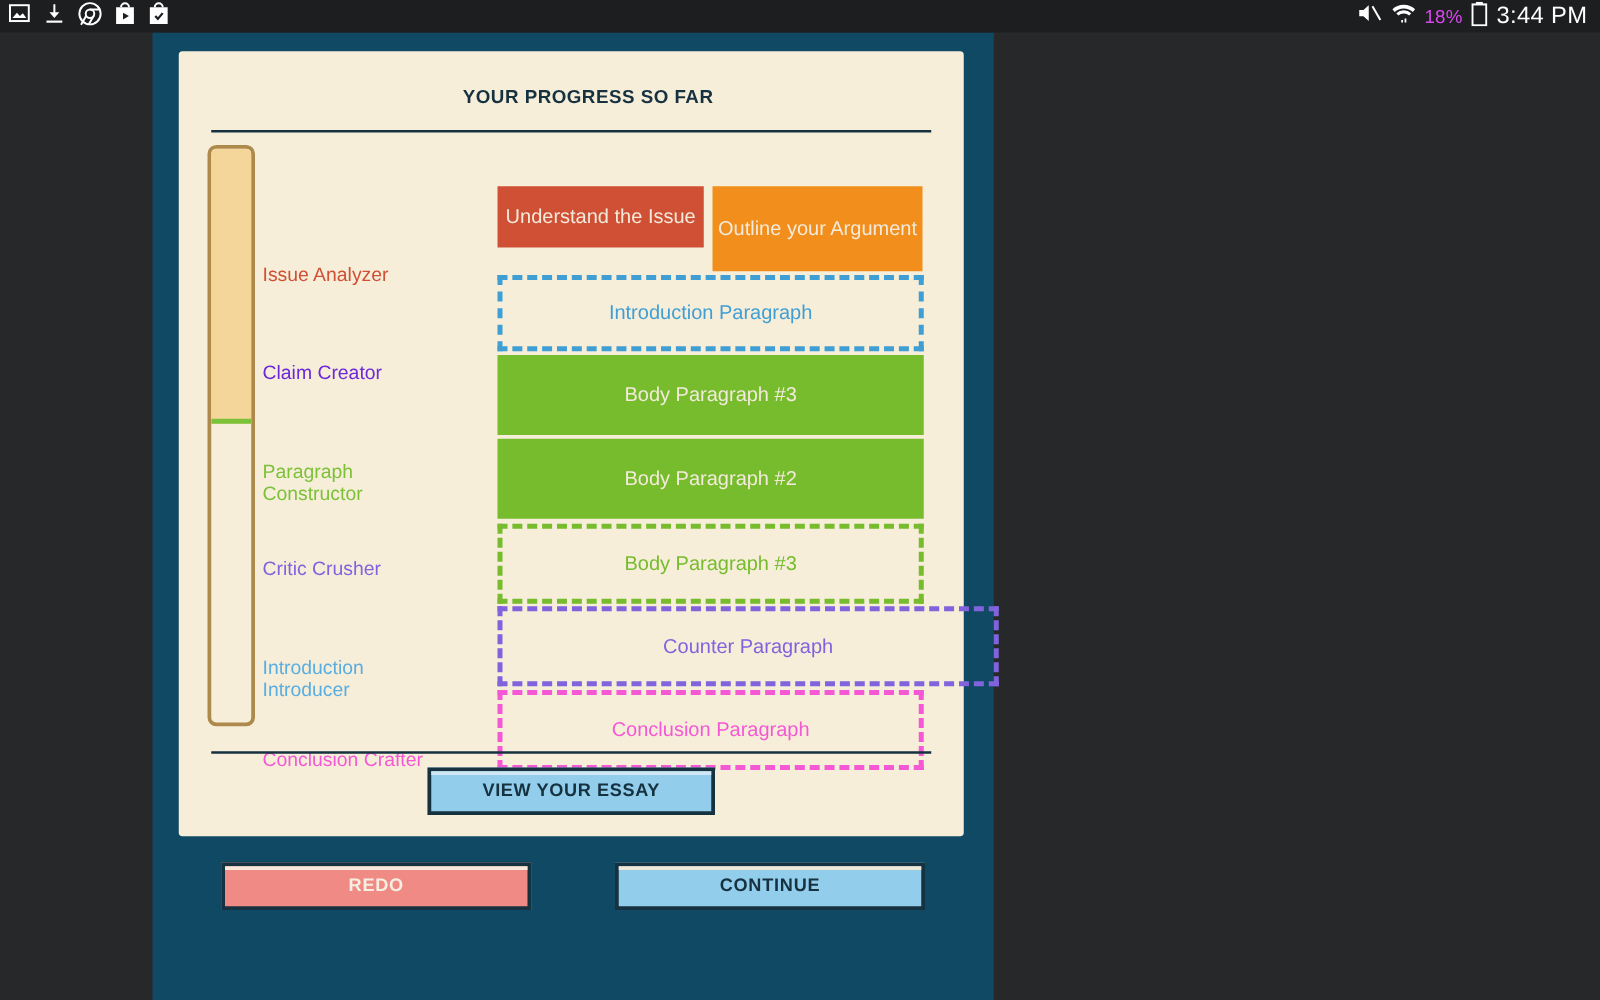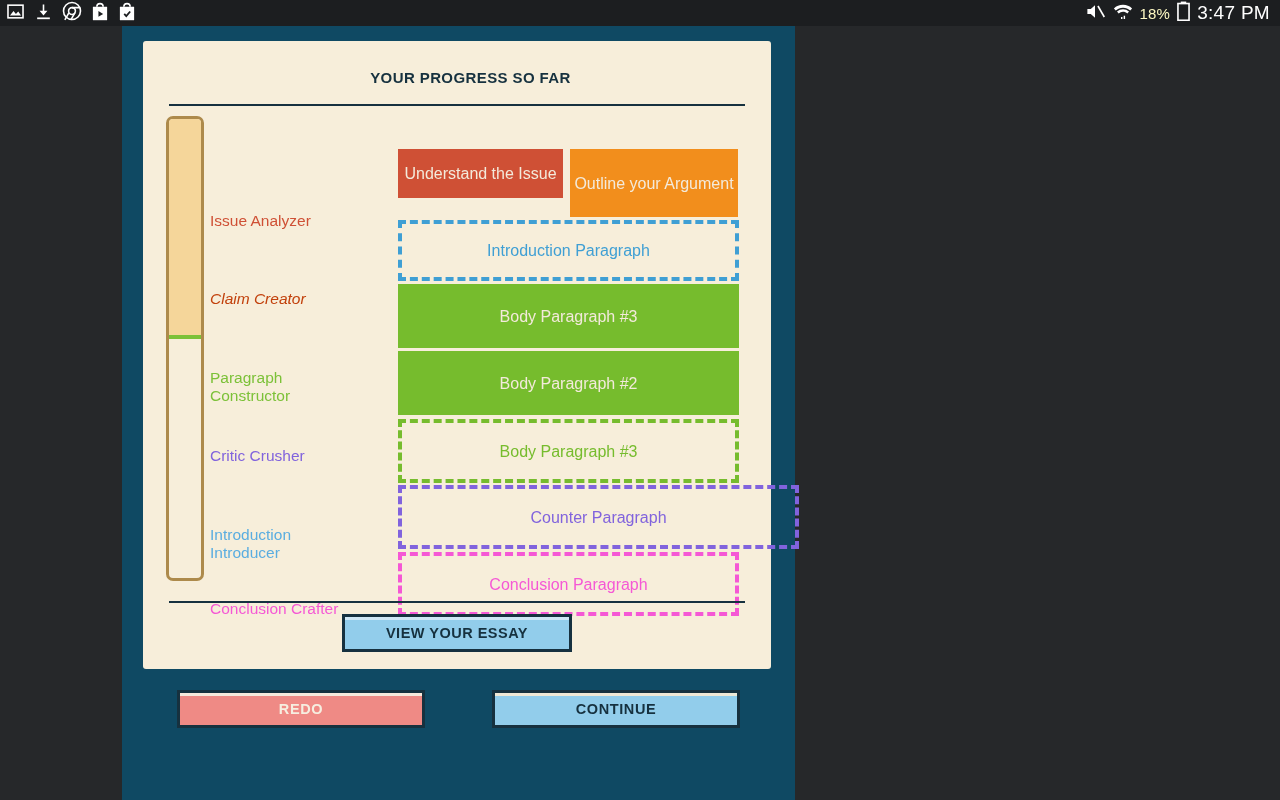--- a/index.html
+++ b/index.html
@@ -20,21 +20,21 @@
     z-index: 50;
   }
   #status-left { display: flex; align-items: center; gap: 9px; }
   #status-right {
     margin-left: auto;
     display: flex; align-items: center; gap: 7px;
     color: #ffffff;
   }
   .sb-icon { display: block; }
   #battery-pct {
-    font-size: 15px; color: #fef9c3; letter-spacing: .2px;
+    font-size: 15px; color: #d946ef; letter-spacing: .2px;
     font-family: "Liberation Sans", sans-serif;
   }
   #clock {
     font-size: 19px; color: #ffffff; letter-spacing: .3px;
     font-family: "Liberation Sans", sans-serif;
   }
 
   
   #app-viewport {
     position: absolute; left: 122px; top: 26px;
@@ -213,38 +213,38 @@
         </svg>
     </span>
     <span id="battery-pct">18%</span>
     <span class="sb-icon">
       <svg width="13" height="20" viewBox="0 0 14 22">
           <rect x="4" y="0.6" width="6" height="2.2" fill="#fff"></rect>
           <rect x="0.9" y="2.8" width="12.2" height="18.4" fill="none" stroke="#fff" stroke-width="1.8"></rect>
           <path d="M8.3 5.5L4.1 12.4h2.8l-1.2 4.8 4.4-7h-3z" fill="#1c1e20"></path>
         </svg>
     </span>
-    <span id="clock">3:47 PM</span>
+    <span id="clock">3:44 PM</span>
   </div>
 </div>
 
 <div id="app-viewport">
 
   <div id="progress-card">
 
     <div id="card-title">YOUR PROGRESS SO FAR</div>
     <div id="title-divider"></div>
 
     <div id="progress-tube" style="border-color: rgb(173, 138, 75);">
       <div id="progress-fill" style="height: 220.32px; background: rgb(245, 214, 154); border-bottom-color: rgb(124, 193, 56);"></div>
     </div>
 
     <div id="stage-labels">
         <div class="stage-label" style="top: 96px; color: rgb(207, 80, 53);">Issue Analyzer</div>
-        <div class="stage-label" style="top: 174px; color: #c2410c; font-style: italic;">Claim Creator</div>
+        <div class="stage-label" style="top: 174px; color: #6d28d9;">Claim Creator</div>
         <div class="stage-label" style="top: 253px; color: rgb(124, 193, 56);">Paragraph
 Constructor</div>
         <div class="stage-label" style="top: 331px; color: rgb(129, 99, 221);">Critic Crusher</div>
         <div class="stage-label" style="top: 410px; color: rgb(90, 173, 224);">Introduction
 Introducer</div>
         <div class="stage-label" style="top: 484px; color: rgb(245, 88, 213);">Conclusion Crafter</div>
       </div>
 
     <div id="essay-blocks">
         <div class="block filled" style="left: 0px; top: 33px; width: 165px; height: 49px; background: rgb(207, 80, 53);">Understand the Issue</div>

